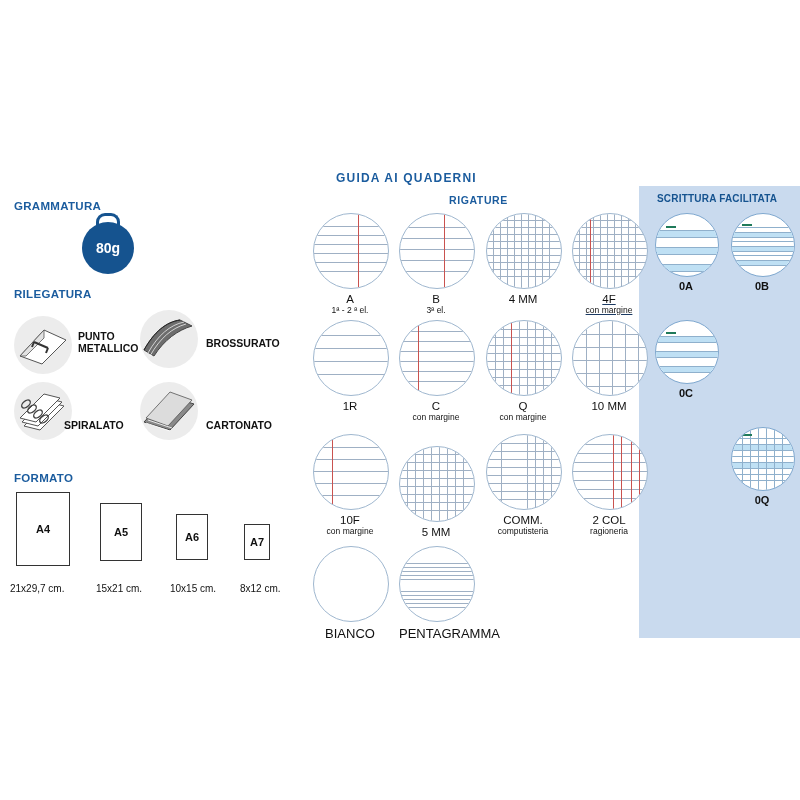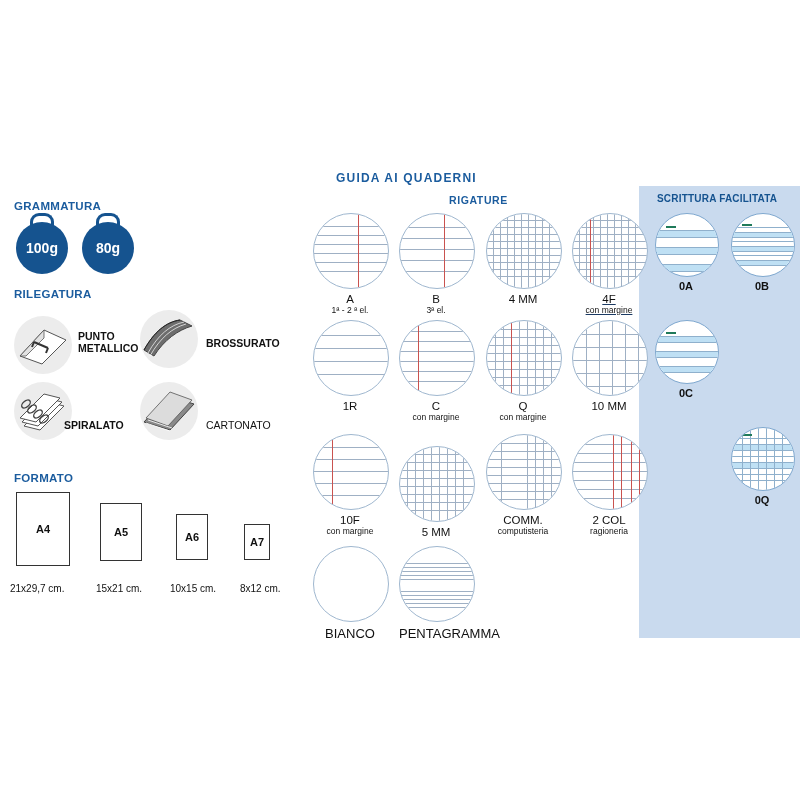--- a/index.html
+++ b/index.html
@@ -38,21 +38,21 @@
   }
   .bind-label{position:absolute;font-size:10.5px;color:#111;line-height:12px;}
 
   #bind-punto{left:14px;top:316px;}
   #bind-punto-lbl{left:78px;top:330px;font-weight:bold;}
   #bind-bross{left:140px;top:310px;}
   #bind-bross-lbl{left:206px;top:337px;font-weight:bold;}
   #bind-spir{left:14px;top:382px;}
   #bind-spir-lbl{left:64px;top:419px;font-weight:bold;}
   #bind-cart{left:140px;top:382px;}
-  #bind-cart-lbl{left:206px;top:419px;font-weight:normal;}
+  #bind-cart-lbl{left:206px;top:419px;font-weight:bold;}
 
   
   .sk{position:absolute;left:0;top:0;width:58px;height:58px;}
 
   #formato-title{position:absolute;left:14px;top:472px;}
 
   .paper{
     position:absolute;background:#fff;border:1px solid #333;
     display:flex;align-items:center;justify-content:center;
   }
@@ -110,23 +110,20 @@
 </style>
 </head>
 <body>
 
 <div class="canvas">
 
   <div id="right-panel"></div>
 
   <div id="grammatura-title" class="sec-title">GRAMMATURA</div>
 
-  <div id="badge-100" class="weight-badge">
-    <span>100g</span>
-  </div>
   <div id="badge-80" class="weight-badge">
     <span>80g</span>
   </div>
 
   <div id="rilegatura-title" class="sec-title">RILEGATURA</div>
 
   <div id="bind-punto" class="bind-circle">
     <svg class="sk" viewBox="0 0 58 58">
       <polygon points="6,40 30,14 52,24 28,48" fill="#ffffff" stroke="#555" stroke-width="1"></polygon>
       <polygon points="6,40 30,14 30,22 12,40" fill="#e2e2e2" stroke="#555" stroke-width="0.8"></polygon>

